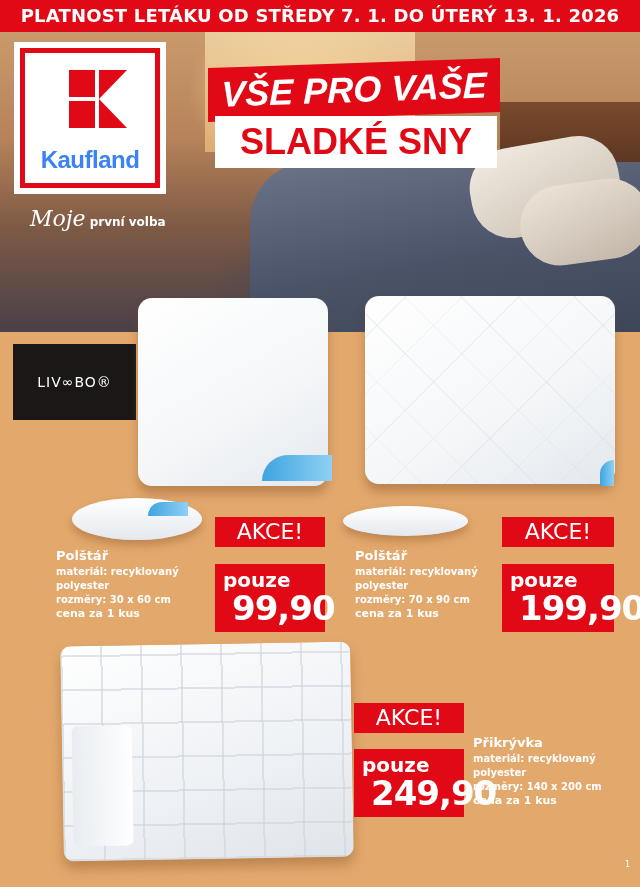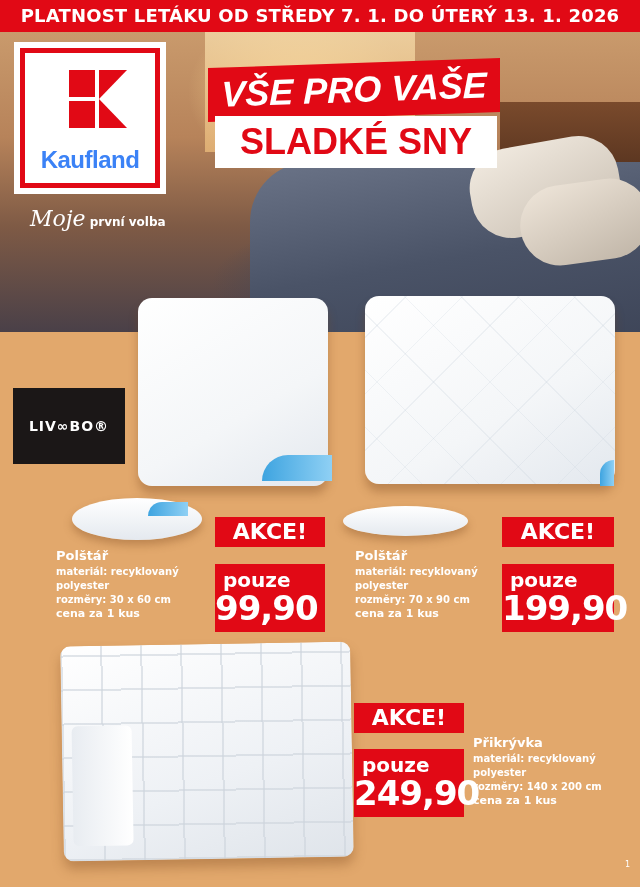--- a/index.html
+++ b/index.html
@@ -21,21 +21,21 @@
   .logo .frame{position:absolute;left:6px;top:6px;right:6px;bottom:6px;border:5px solid #e10915;}
   .logo .k{position:absolute;left:55px;top:28px;width:58px;height:58px;}
   .logo .brand{position:absolute;left:0;right:0;top:104px;text-align:center;color:#3b82f6;font-weight:bold;font-size:24px;letter-spacing:-0.5px;font-family:"Liberation Sans",sans-serif;}
   .slogan{position:absolute;left:30px;top:206px;color:#fff;z-index:4;}
   .slogan .script{font-family:"DejaVu Serif",serif;font-style:italic;font-size:22px;}
   .slogan .rest{font-size:12px;font-weight:bold;margin-left:4px;text-align:right;}
   .headline1{position:absolute;left:208px;top:63px;width:292px;height:54px;background:#e10915;transform:skewY(-2deg);z-index:4;}
   .headline1 span{display:block;color:#fff;font-weight:bold;font-style:italic;font-size:36px;text-align:center;line-height:54px;font-family:"Liberation Sans",sans-serif;}
   .headline2{position:absolute;left:215px;top:116px;width:282px;height:52px;background:#fff;z-index:4;}
   .headline2 span{display:block;color:#e10915;font-weight:bold;font-size:36px;text-align:center;line-height:52px;font-family:"Liberation Sans",sans-serif;}
-  .livbo{position:absolute;left:13px;top:344px;width:112px;height:76px;background:#1b1717;color:#fff;font-weight:bold;font-size:14px;text-align:center;line-height:76px;letter-spacing:1px;z-index:3;margin-top:44px;}
+  .livbo{position:absolute;left:13px;top:344px;width:123px;height:76px;background:#1b1717;color:#fff;font-weight:normal;font-size:14px;text-align:center;line-height:76px;letter-spacing:1px;z-index:3;}
   .pillow{position:absolute;background:linear-gradient(150deg,#ffffff 0%,#f4f6f8 60%,#e3e8ee 100%);box-shadow:0 8px 10px rgba(120,70,30,0.35);z-index:3;}
   .pillow.sq1{left:138px;top:298px;width:190px;height:188px;border-radius:14px;}
   .pillow.sq2{left:365px;top:296px;width:250px;height:188px;border-radius:14px;
     background:
       repeating-linear-gradient(45deg,rgba(200,210,220,0.25) 0 1px,transparent 1px 40px),
       repeating-linear-gradient(-45deg,rgba(200,210,220,0.25) 0 1px,transparent 1px 40px),
       linear-gradient(150deg,#ffffff 0%,#f4f6f8 60%,#e3e8ee 100%);}
   .tag{position:absolute;width:70px;height:26px;background:linear-gradient(90deg,#3ea4e0,#8fd0f4);z-index:4;border-radius:40px 0 0 0;}
   .pillow-s{position:absolute;height:42px;border-radius:50%;background:linear-gradient(180deg,#ffffff,#e4e9ef);box-shadow:0 5px 8px rgba(120,70,30,0.35);z-index:3;}
   .pillow-s.p1{left:72px;top:498px;width:130px;}
@@ -43,24 +43,24 @@
   .blanket{position:absolute;left:62px;top:644px;width:290px;height:215px;border-radius:10px;z-index:3;
     background:
       repeating-linear-gradient(0deg,rgba(205,212,220,0.6) 0 2px,transparent 2px 34px),
       repeating-linear-gradient(90deg,rgba(205,212,220,0.6) 0 2px,transparent 2px 40px),
       linear-gradient(160deg,#ffffff,#eef1f5 60%,#dfe4ea);box-shadow:0 8px 12px rgba(120,70,30,0.35);transform:rotate(-1deg);}
   .blanket .fold{position:absolute;left:10px;top:80px;width:60px;height:120px;background:linear-gradient(90deg,#e8ecf1,#ffffff);border-radius:6px;}
   .product{position:absolute;z-index:4;color:#fff;}
   .product .name{font-weight:bold;font-size:13px;margin-bottom:2px;}
   .product .line{font-size:10px;line-height:14px;font-weight:bold;}
   .product .unit{font-weight:bold;font-size:11px;line-height:14px;}
-  .akce{position:absolute;background:#e10915;color:#fff;font-weight:bold;font-size:22px;text-align:center;line-height:30px;height:30px;z-index:4;}
+  .akce{position:absolute;background:#e10915;color:#fff;font-weight:normal;font-size:22px;text-align:center;line-height:30px;height:30px;z-index:4;}
   .price{position:absolute;background:#e10915;color:#fff;z-index:4;margin-top:13px;}
   .price .pouze{position:absolute;left:8px;top:4px;font-size:20px;font-weight:bold;}
-  .price .val{position:absolute;left:0;bottom:4px;font-size:34px;font-weight:bold;letter-spacing:-1px;}
+  .price .val{position:absolute;left:17px;bottom:4px;font-size:34px;font-weight:bold;letter-spacing:-1px;}
   .pagenum{position:absolute;right:10px;bottom:18px;font-size:8px;color:#fff;z-index:4;}
 </style>
 </head>
 <body>
 
 <div class="topbar">
   <span class="light">PLATNOST LETÁKU </span><span class="bold">OD STŘEDY 7. 1. DO ÚTERÝ 13. 1. 2026</span>
 </div>
 
 <div class="hero">

